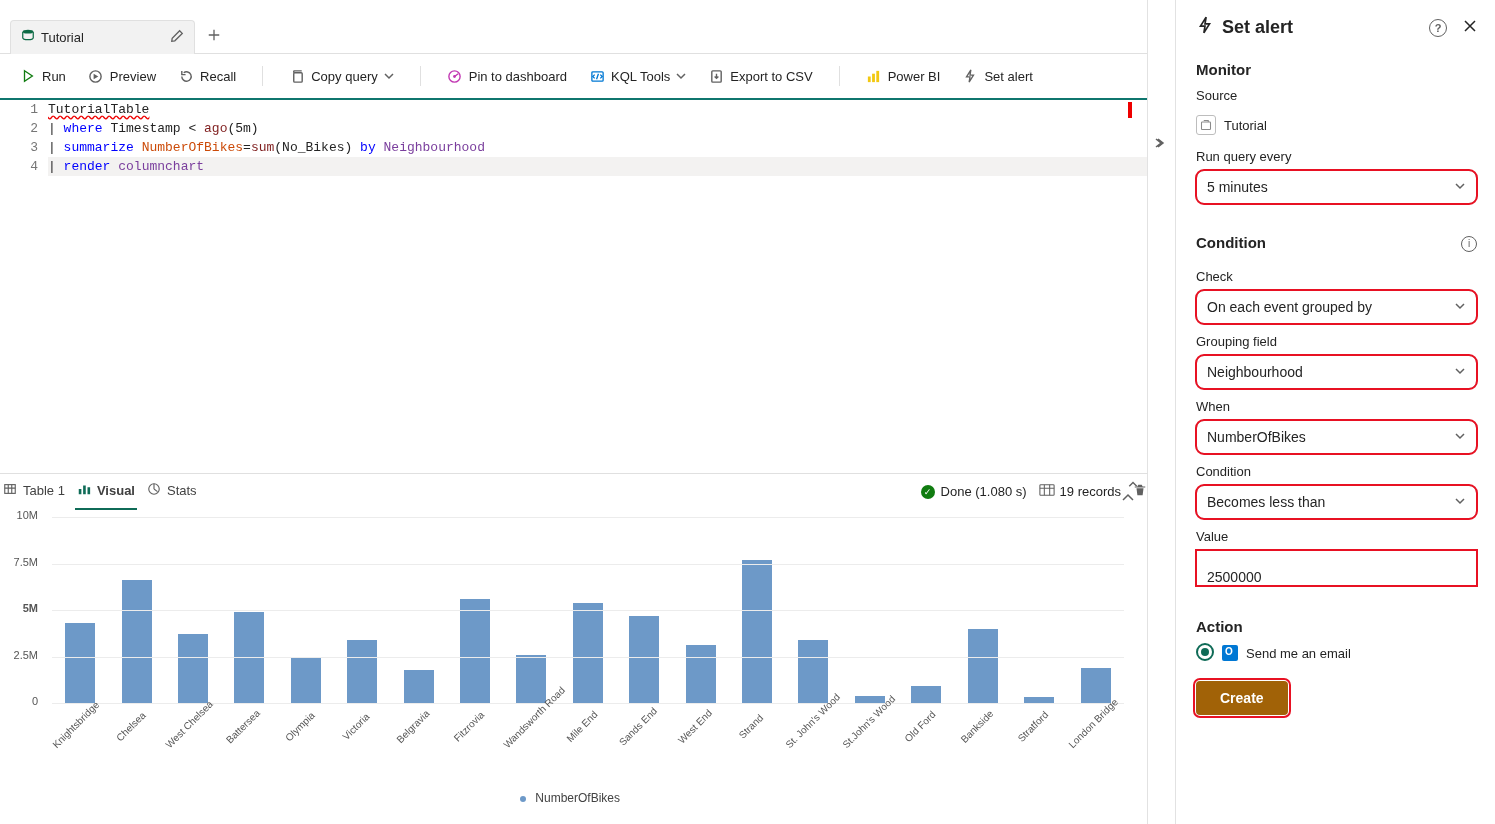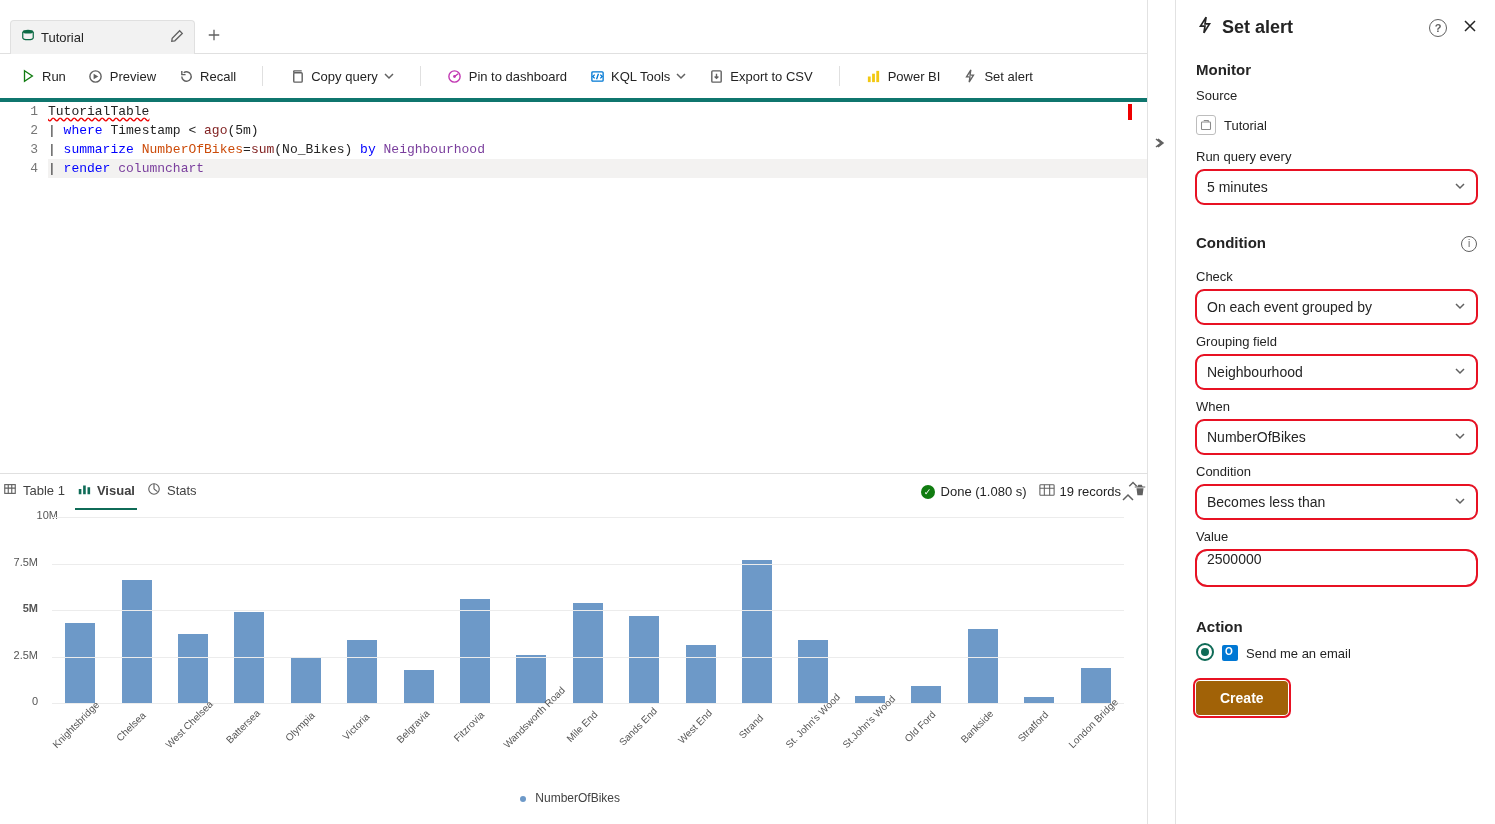--- a/index.html
+++ b/index.html
@@ -4,21 +4,21 @@
 <style>
   * { box-sizing: border-box; margin: 0; padding: 0; }
   body { font-family: "Segoe UI", -apple-system, BlinkMacSystemFont, sans-serif; font-size: 13px; color: #242424; background: #fff; width: 1495px; height: 824px; overflow: hidden; position: relative; }
 
   
   .top-strip { height: 54px; border-bottom: 1px solid #e0e0e0; display: flex; align-items: flex-end; padding-left: 10px; padding-bottom: 0; }
   .tab { display: flex; align-items: center; gap: 6px; background: #f2f2f2; padding: 8px 10px; border-top-left-radius: 4px; border-top-right-radius: 4px; border: 1px solid #e0e0e0; border-bottom: none; margin-bottom: -1px; position: relative; height: 34px; width: 185px; justify-content: flex-start; }
   .tab .tab-icon { color: #0b6a44; }
   .tab .tab-edit { color: #616161; position: absolute; right: 10px; }
   .tab-plus { padding: 8px 12px; color: #616161; }
-  .toolbar { display: flex; align-items: center; gap: 18px; padding: 10px 18px; border-bottom: 4px solid #0f766e; }
+  .toolbar { display: flex; align-items: center; gap: 18px; padding: 10px 18px; border-bottom: 2px solid #0f766e; }
   .tb-sep { width: 1px; height: 20px; background: #e0e0e0; margin: 0 6px; }
   .btn { display: inline-flex; align-items: center; gap: 6px; color: #242424; background: none; border: none; cursor: pointer; font-size: 13px; padding: 4px 2px; }
   .btn .ic { width: 16px; height: 16px; display: inline-flex; align-items: center; justify-content: center; }
 
   
   .editor { display: flex; font-family: Consolas, "Courier New", monospace; font-size: 13px; }
   .gutter { width: 48px; text-align: right; color: #767676; padding-right: 10px; user-select: none; }
   .gutter div { height: 19px; line-height: 19px; }
   .code { flex: 1; padding-top: 0; position: relative; }
   .code .line { height: 19px; line-height: 19px; white-space: pre; }
@@ -55,21 +55,21 @@
   .panel { position: absolute; right: 0; top: 0; width: 320px; height: 824px; border-left: 1px solid #e2e2e2; background:#fff; padding: 16px 18px 0 20px; }
   .panel-header { display:flex; align-items:center; gap:8px; font-size:18px; font-weight:600; margin-bottom: 22px; }
   .panel-header .qmk { margin-left:auto; width:18px; height:18px; border:1px solid #616161; border-radius:50%; display:flex; align-items:center; justify-content:center; font-size:11px; color:#616161; }
   .panel-header .cl { font-size:16px; color:#242424; }
   .section-title { font-weight:600; margin: 6px 0 8px; font-size: 15px; }
   .field-label { font-size: 13px; margin: 10px 0 6px; color:#242424; }
   .src-row { display:flex; align-items:center; gap:8px; padding: 6px 0 4px; }
   .src-ic { width:20px; height:20px; border:1px solid #bdbdbd; border-radius:3px; display:flex; align-items:center; justify-content:center; color:#8a8a8a; }
   .sel { width: 100%; border:1px solid #b7b7b7; height:34px; border-radius:8px; display:flex; align-items:center; padding:0 10px; justify-content:space-between; background:#fff; font-size:14px; }
   .sel.hl, .txt.hl { outline: 2px solid #e81123; outline-offset: -1px; }
-  .txt { width: 100%; border:1px solid #b7b7b7; height:36px; border-radius:11px; padding:0 10px; display:flex; align-items:flex-start; background:#fff; font-size:14px; }
+  .txt { width: 100%; border:1px solid #b7b7b7; height:36px; border-radius:0; padding:0 10px; display:flex; align-items:flex-end; background:#fff; font-size:14px; }
   .sec-head { display:flex; align-items:center; justify-content:space-between; }
   .info-ic { width:16px; height:16px; border:1px solid #616161; border-radius:50%; display:flex; align-items:center; justify-content:center; font-size:10px; color:#616161; }
   .radio-row { display:flex; align-items:flex-end; gap:8px; margin-top: 8px; }
   .radio { width:18px; height:18px; border-radius:50%; border:2px solid #0f6b57; display:flex; align-items:center; justify-content:center; }
   .radio .dot { width:8px; height:8px; border-radius:50%; background:#0f6b57; }
   .outlook-ic { width:16px; height:16px; background:#0078d4; display:inline-block; border-radius:2px; position:relative; }
   .outlook-ic::after { content:"O"; color:#fff; font-size:10px; font-weight:700; position:absolute; left:3px; top:1px; }
   .create-btn { margin-top: 20px; background:#a16207; color:#fff; border:none; padding:9px 24px; font-size:14px; border-radius:4px; font-weight:600; outline:2px solid #e81123; outline-offset: 1px; }
 
   .collapse-arrows { position:absolute; left: 1148px; top: 130px; width: 24px; text-align:center; color:#616161; }
@@ -262,21 +262,21 @@
       </svg>
   </div>
   <div class="expand-chev2" style="top:478px;">
     <svg width="10" height="6" viewBox="0 0 12 8" fill="none" stroke="#616161" stroke-width="1.8">
         <path d="M1 7l5-5 5 5"></path>
       </svg>
   </div>
 
   <div class="chart">
     <div class="y-axis" id="yaxis">
-        <div class="y-tick" style="top: -2px; margin-left: 20px;">10M</div>
+        <div class="y-tick" style="top: -2px;">10M</div>
         <div class="y-tick" style="top: 44.5px;">7.5M</div>
         <div class="y-tick" style="top: 91px; font-weight: bold;">5M</div>
         <div class="y-tick" style="top: 137.5px;">2.5M</div>
         <div class="y-tick" style="top: 184px;">0</div>
       </div>
     <div class="plot" id="plot">
       <div class="bars" id="bars">
           <div class="bar" style="height: 79.98px;"></div>
           <div class="bar" style="height: 122.76px;"></div>
           <div class="bar" style="height: 68.82px;"></div>

